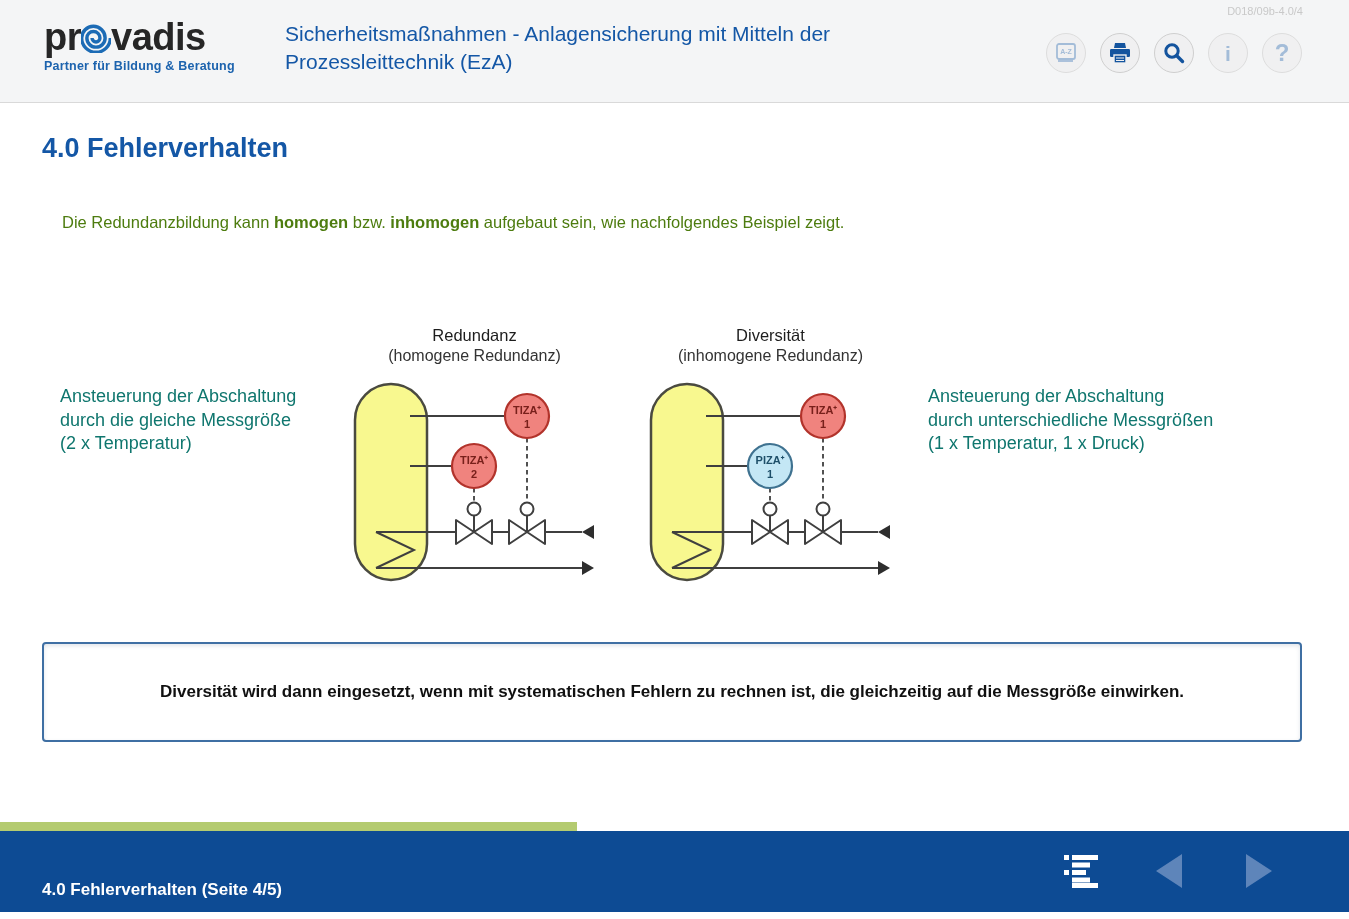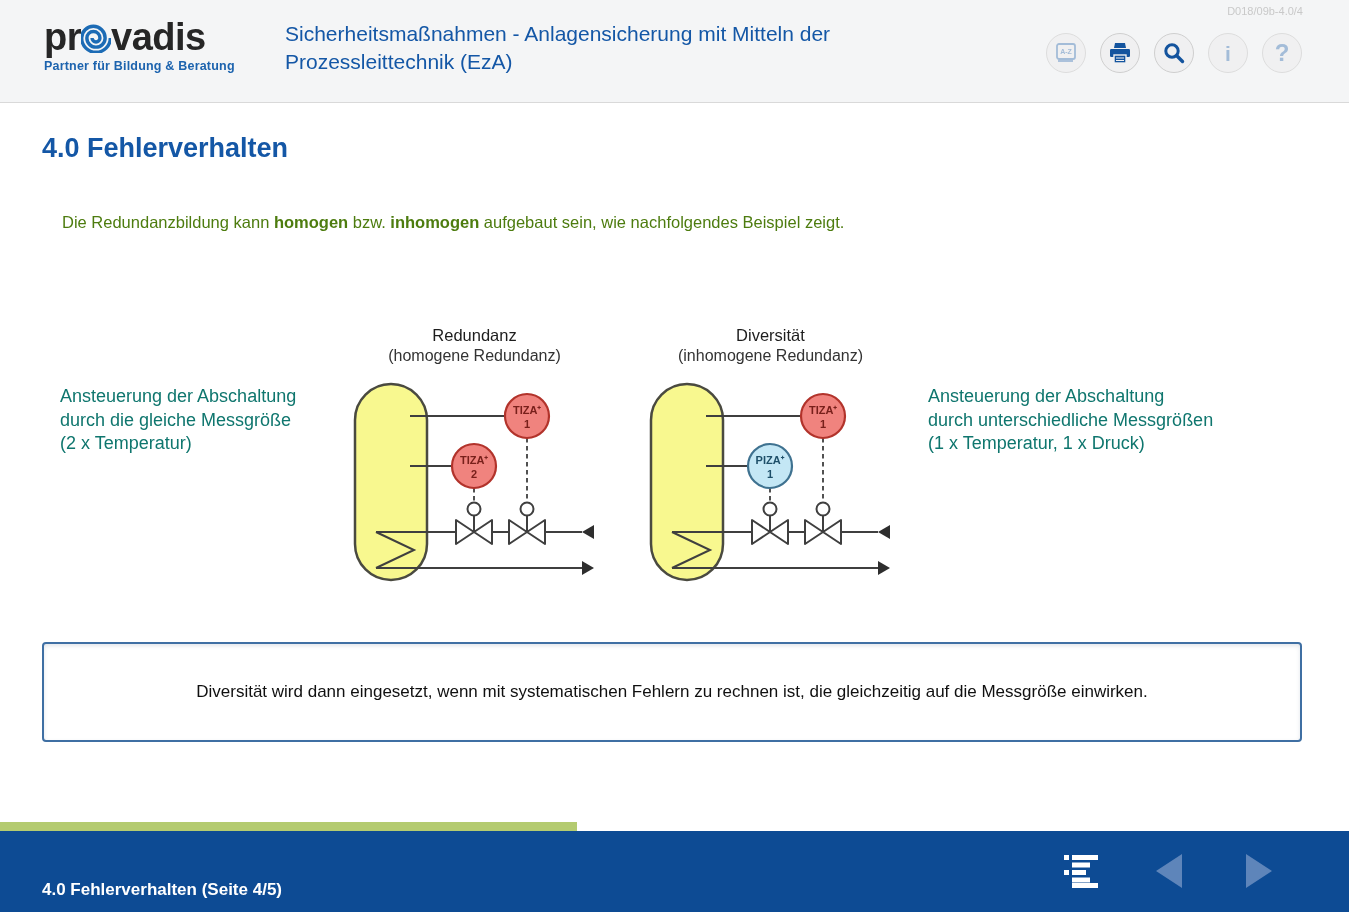--- a/index.html
+++ b/index.html
@@ -33,21 +33,21 @@
   .dg-sub{font-size:16px;color:#333;margin-top:2px;}
   .pid{margin-top:11px;}
   .ln{stroke:#3f3f3f;stroke-width:2;fill:none;}
   .dash{stroke:#3f3f3f;stroke-width:1.8;stroke-dasharray:4.5,3.5;fill:none;}
   .tank{fill:#f8f88f;stroke:#4a4a40;stroke-width:2.5;}
   .valve{fill:#ffffff;stroke:#3f3f3f;stroke-width:2;stroke-linejoin:round;}
   .act{fill:#ffffff;stroke:#3f3f3f;stroke-width:2;}
   .arrow{fill:#2e2e2e;}
   .itxt{font-family:"Liberation Sans",sans-serif;font-size:11px;font-weight:bold;text-anchor:middle;}
   .note-box{position:absolute;left:42px;top:642px;width:1260px;height:100px;box-sizing:border-box;border:2px solid #3f6fa3;border-radius:4px;background:#fff;box-shadow:inset 0 2px 4px rgba(90,110,140,.18);display:flex;align-items:center;justify-content:center;}
-  .note-text{font-size:17px;font-weight:normal;color:#101010;padding:0 40px;text-align:center;}
+  .note-text{font-size:17px;font-weight:bold;color:#101010;padding:0 40px;text-align:center;}
 
   
   .progress{position:absolute;left:0;top:822px;width:577px;height:9px;background:#b4cb70;}
   .footer{position:absolute;left:0;top:831px;width:1349px;height:81px;background:#0d4b94;}
   .footer-status{position:absolute;left:42px;top:18px;height:81px;display:flex;align-items:center;font-size:17px;font-weight:bold;color:#ffffff;}
   .footer-btn{position:absolute;background:none;border:none;padding:0;cursor:pointer;}
   .toc-btn{left:1062px;top:853px;}
   .prev-btn{left:1156px;top:854px;}
   .next-btn{left:1246px;top:854px;}
 </style>

